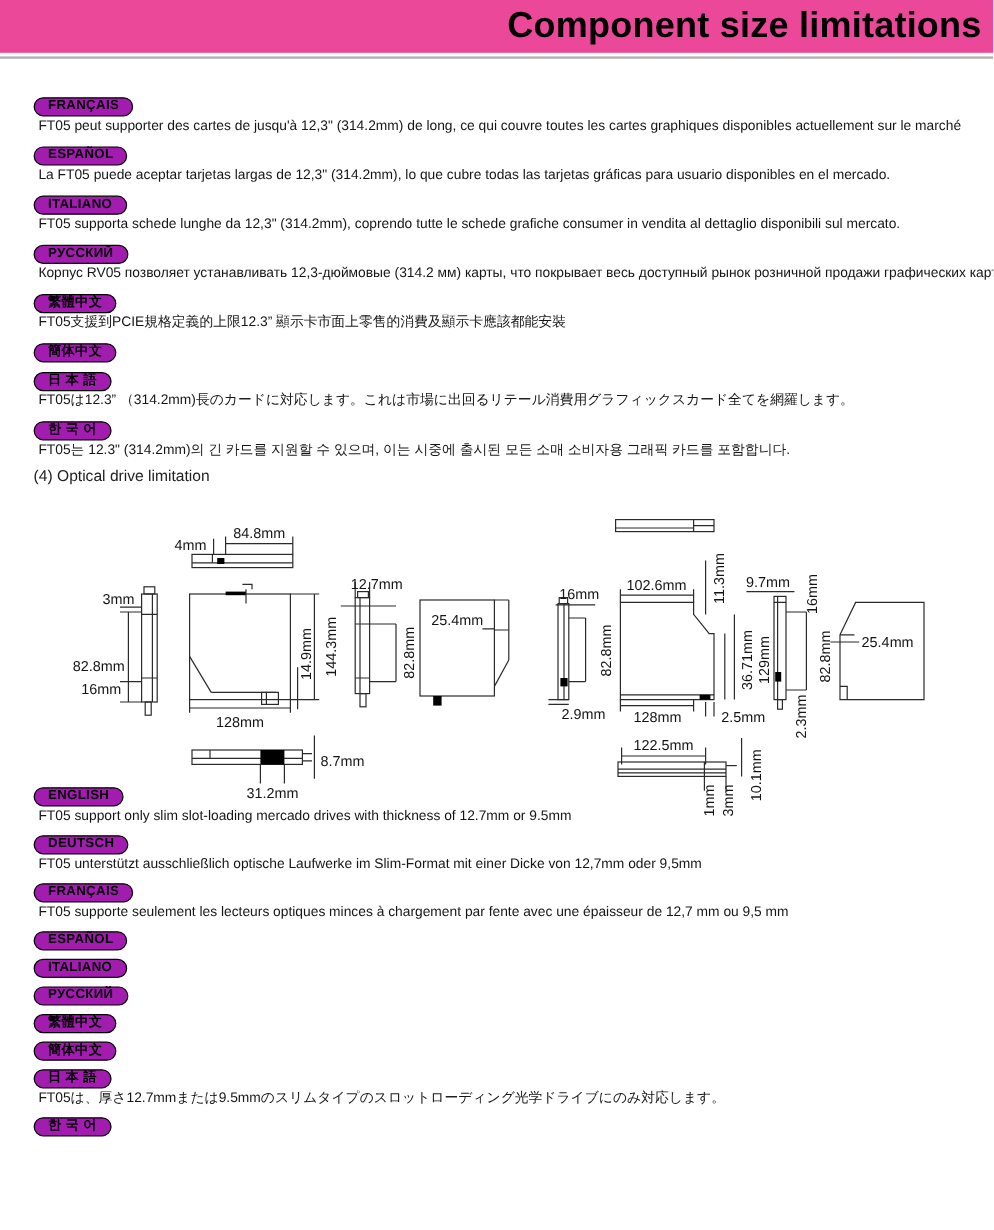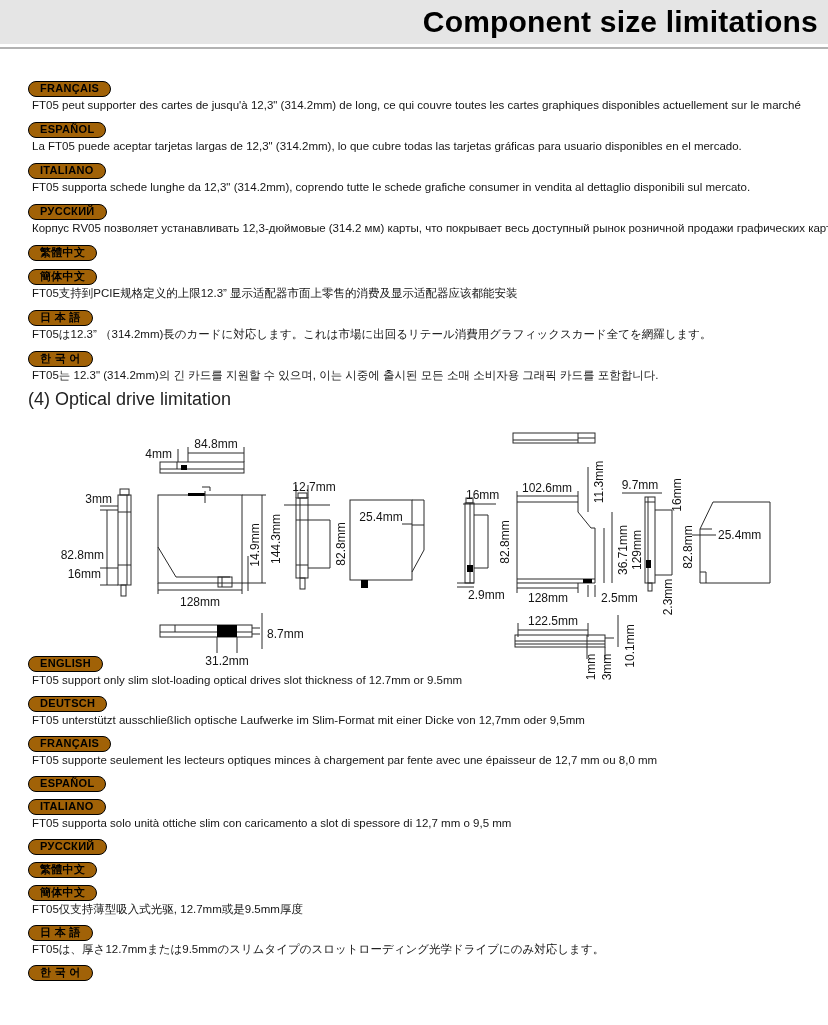--- a/index.html
+++ b/index.html
@@ -2,48 +2,48 @@
 <html><head>
 <meta charset="utf-8">
 <style>
   html,body { margin:0; padding:0; background:#ffffff; }
   .page {
     position:relative; width:828px; height:1025px; overflow:hidden;
     background:#ffffff; font-family:"Liberation Sans", sans-serif; color:#111;
   }
   .header-band {
     position:absolute; top:0; left:0; width:828px; height:44px;
-    background:#e5e5e5;
+    background:#ec4899;
   }
   .header-title {
     position:absolute; top:5px; right:10px;
     font-size:30px; font-weight:bold; letter-spacing:0.2px; color:#000;
     white-space:nowrap;
   }
   .header-rule {
     position:absolute; top:47px; left:0; width:828px; height:2px; background:#b2b2b2;
   }
   .lang-list { position:absolute; left:28px; right:10px; }
   .lang-list.top { top:78px; }
   .lang-list.bottom { top:653px; }
   .lang-section { margin-bottom:7px; }
   .lang-list.bottom .lang-section { margin-bottom:6px; }
   .pill-row { height:17px; margin-bottom:4px; }
   .pill {
-    display:inline-block; background:#a16207; border:1.5px solid #000;
+    display:inline-block; background:#a21caf; border:1.5px solid #000;
     border-radius:9px; padding:0 11px; height:14px; line-height:13.5px;
     font-size:11px; font-weight:bold; color:#000; letter-spacing:0.3px;
     white-space:nowrap;
   }
   .lang-text {
     font-size:11.5px; line-height:13px; height:13px; margin:4px;
     white-space:nowrap; color:#151515;
   }
   .drive-heading {
-    margin-top:3px; font-size:18px; color:#222; white-space:nowrap;
+    margin-top:3px; font-size:13px; color:#222; white-space:nowrap;
   }
   .diagram-svg { position:absolute; top:425px; left:0; }
   .diagram-svg text {
     font-family:"Liberation Sans", sans-serif; font-size:12px; fill:#141414;
     stroke:none;
   }
   .diagram-svg .ln { stroke:#2a2a2a; stroke-width:1; fill:none; }
   .diagram-svg .fill { fill:#000; stroke:none; }
 </style>
 </head>
@@ -68,24 +68,24 @@
     <div class="lang-section">
       <div class="pill-row"><span class="pill">ITALIANO</span></div>
       <p class="lang-text">FT05 supporta schede lunghe da 12,3" (314.2mm), coprendo tutte le schede grafiche consumer in vendita al dettaglio disponibili sul mercato.</p>
     </div>
     <div class="lang-section">
       <div class="pill-row"><span class="pill">РУССКИЙ</span></div>
       <p class="lang-text">Корпус RV05 позволяет устанавливать 12,3-дюймовые (314.2 мм) карты, что покрывает весь доступный рынок розничной продажи графических карт.</p>
     </div>
     <div class="lang-section">
       <div class="pill-row"><span class="pill">繁體中文</span></div>
+      <p class="lang-text">FT05支援到PCIE規格定義的上限12.3” 顯示卡市面上零售的消費及顯示卡應該都能安裝</p>
     </div>
     <div class="lang-section">
       <div class="pill-row"><span class="pill">簡体中文</span></div>
-      <p class="lang-text">FT05支持到PCIE规格定义的上限12.3” 显示适配器市面上零售的消费及显示适配器应该都能安装</p>
     </div>
     <div class="lang-section">
       <div class="pill-row"><span class="pill">日 本 語</span></div>
       <p class="lang-text">FT05は12.3” （314.2mm)長のカードに対応します。これは市場に出回るリテール消費用グラフィックスカード全てを網羅します。</p>
     </div>
     <div class="lang-section">
       <div class="pill-row"><span class="pill">한 국 어</span></div>
       <p class="lang-text">FT05는 12.3" (314.2mm)의 긴 카드를 지원할 수 있으며, 이는 시중에 출시된 모든 소매 소비자용 그래픽 카드를 포함합니다.</p>
     </div>
     <div class="drive-heading">(4) Optical drive limitation</div>
@@ -270,46 +270,44 @@
       <text x="553" y="200" text-anchor="middle">122.5mm</text>
       <text transform="rotate(-90 591 242)" x="591" y="246" text-anchor="middle">1mm</text>
       <text transform="rotate(-90 607 242)" x="607" y="246" text-anchor="middle">3mm</text>
       <text transform="rotate(-90 630 221)" x="630" y="225" text-anchor="middle">10.1mm</text>
     </g>
   </svg>
 
   <div class="lang-list bottom">
     <div class="lang-section">
       <div class="pill-row"><span class="pill">ENGLISH</span></div>
-      <p class="lang-text">FT05 support only slim slot-loading optical drives slot thickness of 12.7mm or 9.5mm</p>
+      <p class="lang-text">FT05 support only slim slot-loading mercado drives with thickness of 12.7mm or 9.5mm</p>
     </div>
     <div class="lang-section">
       <div class="pill-row"><span class="pill">DEUTSCH</span></div>
       <p class="lang-text">FT05 unterstützt ausschließlich optische Laufwerke im Slim-Format mit einer Dicke von 12,7mm oder 9,5mm</p>
     </div>
     <div class="lang-section">
       <div class="pill-row"><span class="pill">FRANÇAIS</span></div>
-      <p class="lang-text">FT05 supporte seulement les lecteurs optiques minces à chargement par fente avec une épaisseur de 12,7 mm ou 8,0 mm</p>
+      <p class="lang-text">FT05 supporte seulement les lecteurs optiques minces à chargement par fente avec une épaisseur de 12,7 mm ou 9,5 mm</p>
     </div>
     <div class="lang-section">
       <div class="pill-row"><span class="pill">ESPAÑOL</span></div>
     </div>
     <div class="lang-section">
       <div class="pill-row"><span class="pill">ITALIANO</span></div>
-      <p class="lang-text">FT05 supporta solo unità ottiche slim con caricamento a slot di spessore di 12,7 mm o 9,5 mm</p>
     </div>
     <div class="lang-section">
       <div class="pill-row"><span class="pill">РУССКИЙ</span></div>
     </div>
     <div class="lang-section">
       <div class="pill-row"><span class="pill">繁體中文</span></div>
     </div>
     <div class="lang-section">
       <div class="pill-row"><span class="pill">簡体中文</span></div>
-      <p class="lang-text">FT05仅支持薄型吸入式光驱, 12.7mm或是9.5mm厚度</p>
     </div>
     <div class="lang-section">
       <div class="pill-row"><span class="pill">日 本 語</span></div>
       <p class="lang-text">FT05は、厚さ12.7mmまたは9.5mmのスリムタイプのスロットローディング光学ドライブにのみ対応します。</p>
     </div>
     <div class="lang-section">
       <div class="pill-row"><span class="pill">한 국 어</span></div>
 
     </div>
   </div>

